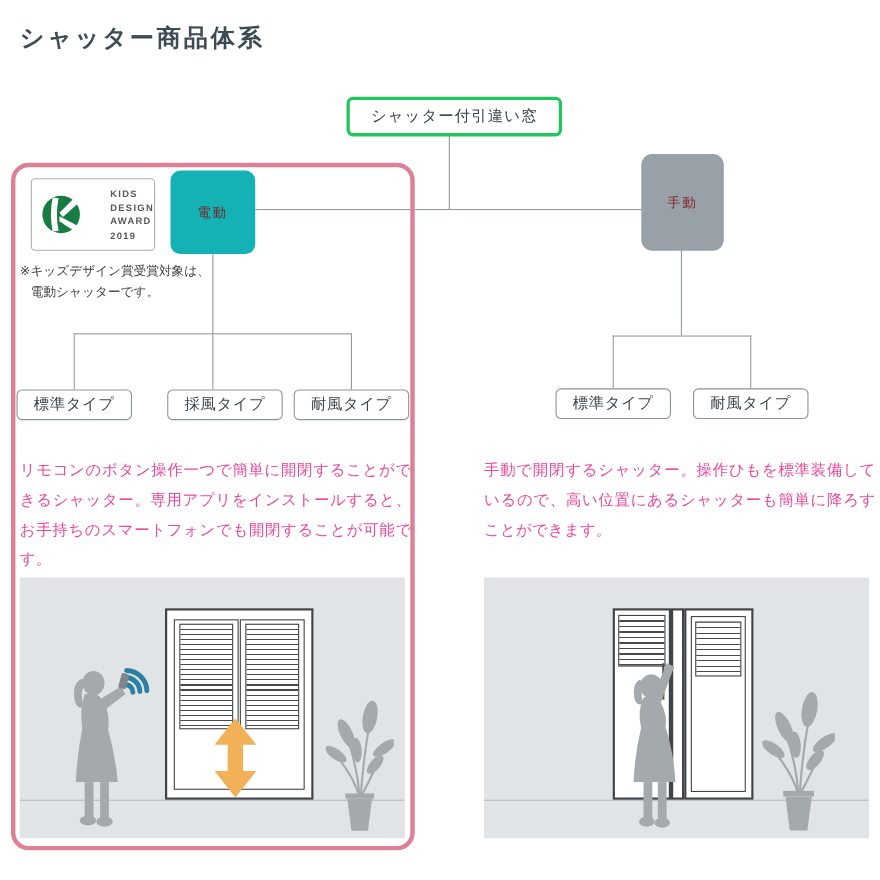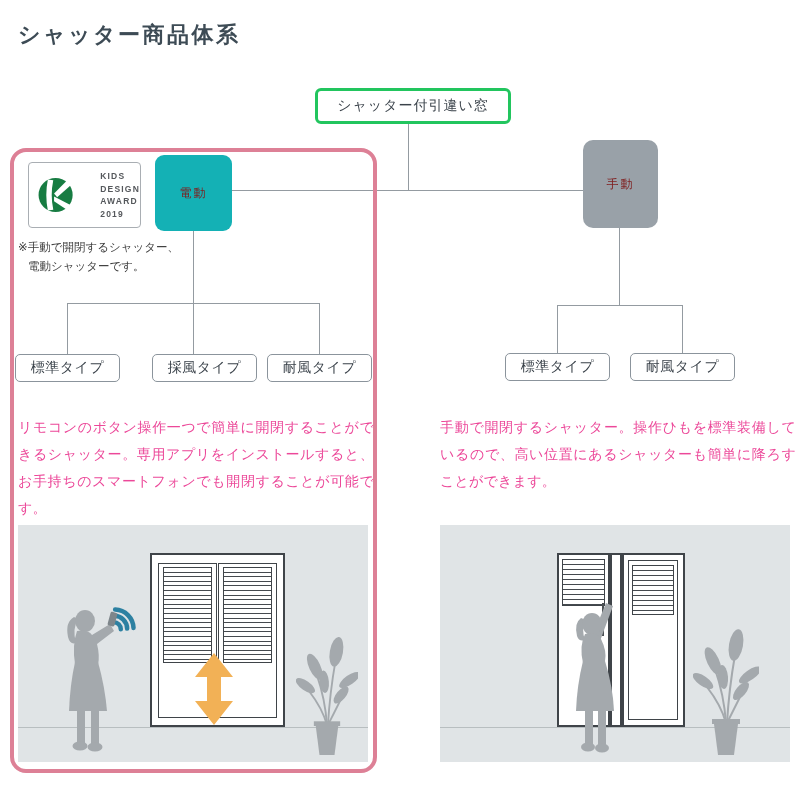--- a/index.html
+++ b/index.html
@@ -84,21 +84,21 @@
       <path d="M22,26 L45,38 L40,44 L22,32 Z" fill="#fff"></path>
     </svg>
     <div id="award-text">
       <div>KIDS</div>
       <div>DESIGN</div>
       <div>AWARD</div>
       <div>2019</div>
     </div>
   </div>
   <div class="abs" id="award-note">
-    <div>※手動で開閉するシャッター、</div>
+    <div>※キッズデザイン賞受賞対象は、</div>
     <div class="indent">電動シャッターです。</div>
   </div>
 
   <div class="abs type-box" style="left:15px;top:354px;">標準タイプ</div>
   <div class="abs type-box" style="left:142px;top:354px;margin-left:10px;">採風タイプ</div>
   <div class="abs type-box" style="left:267px;top:354px;">耐風タイプ</div>
   <div class="abs type-box" style="left:505px;top:353px;">標準タイプ</div>
   <div class="abs type-box" style="left:630px;top:353px;">耐風タイプ</div>
 
   <div class="abs desc" id="desc-electric">リモコンのボタン操作一つで簡単に開閉することができるシャッター。専用アプリをインストールすると、お手持ちのスマートフォンでも開閉することが可能です。</div>

